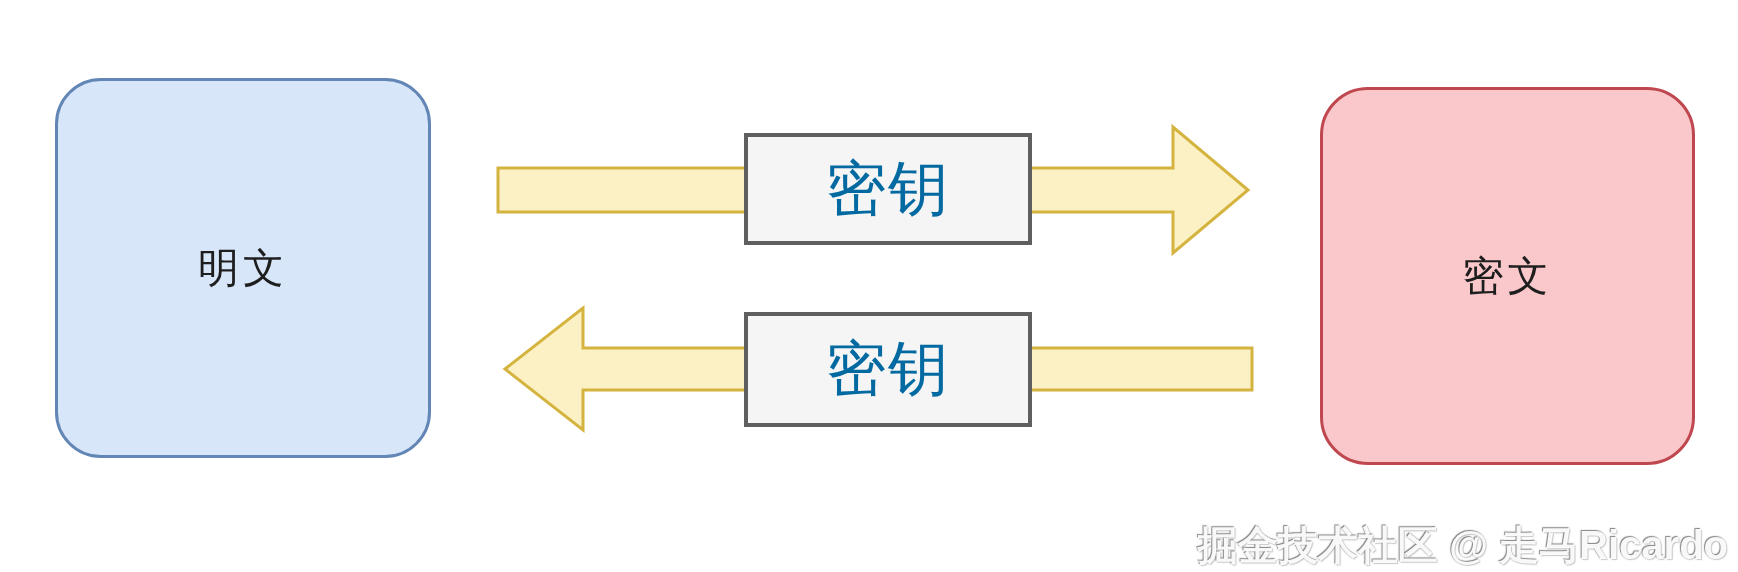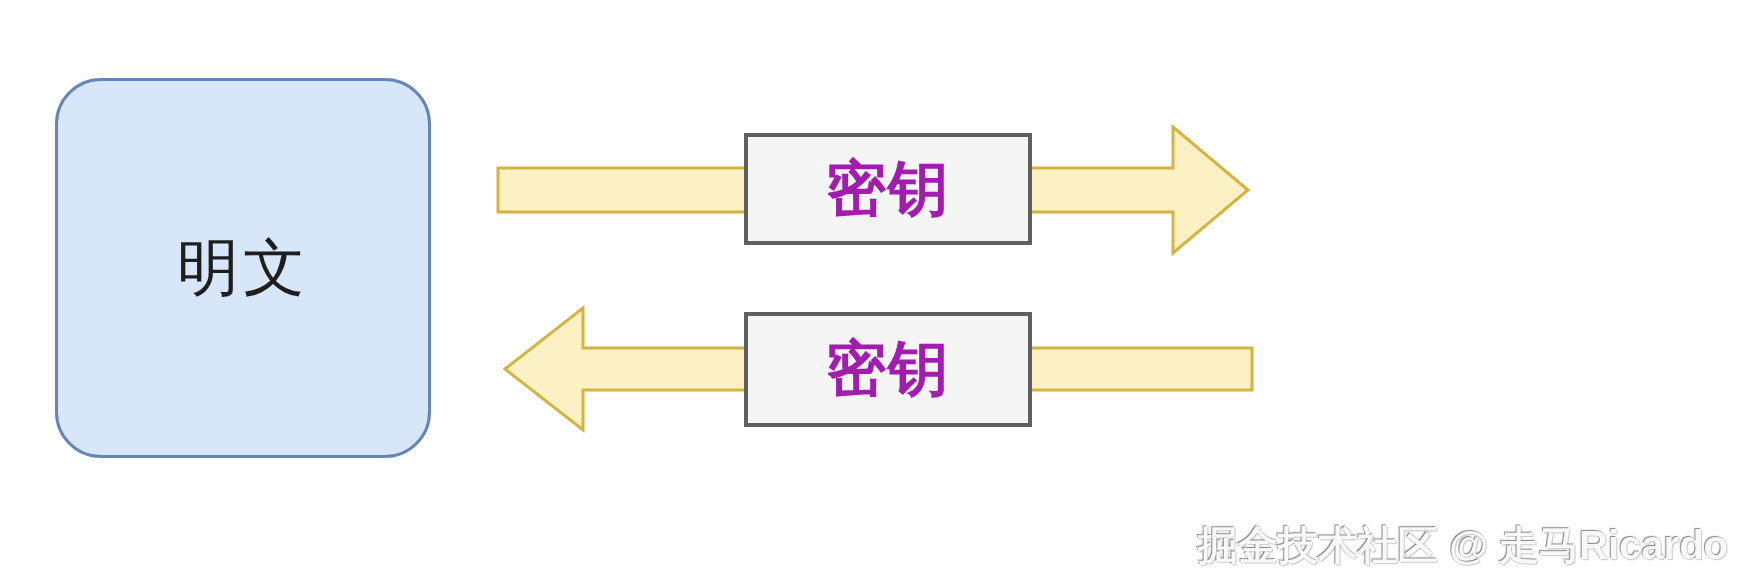--- a/index.html
+++ b/index.html
@@ -17,21 +17,21 @@
   .arrows-layer {
     position: absolute;
     left: 0; top: 0;
     width: 1738px; height: 572px;
   }
   .node-box {
     position: absolute;
     display: flex;
     align-items: center;
     justify-content: center;
-    font-size: 62px;
+    font-size: 41px;
     font-weight: 500;
     color: #1e1e1e;
     letter-spacing: 4px;
   }
   .plaintext-box {
     left: 55px; top: 78px;
     width: 376px; height: 380px;
     background: #D8E6FA;
     border: 3px solid #6286B5;
     border-radius: 46px;
@@ -46,22 +46,22 @@
   .key-box {
     position: absolute;
     left: 744px;
     width: 288px;
     background: #F5F5F5;
     border: 4px solid #5F5F5F;
     display: flex;
     align-items: center;
     justify-content: center;
     font-size: 60px;
-    font-weight: 700;
-    color: #a21caf;
+    font-weight: 400;
+    color: #0369a1;
     letter-spacing: 2px;
   }
   .key-box-top { top: 133px; height: 112px; }
   .key-box-bottom { top: 312px; height: 115px; }
   .watermark {
     position: absolute;
     right: 10px;
     top: 518px;
     font-size: 40px;
     font-weight: bold;
@@ -85,20 +85,23 @@
 
   <svg class="arrows-layer" viewBox="0 0 1738 572" xmlns="http://www.w3.org/2000/svg">
     <polygon class="flow-arrow" points="498,168 1173,168 1173,127 1248,190 1173,253 1173,212 498,212" fill="#FCF1C4" stroke="#D5B33F"></polygon>
     <polygon class="flow-arrow" points="505,369 583,308 583,348 1252,348 1252,390 583,390 583,430" fill="#FCF1C4" stroke="#D5B33F"></polygon>
   </svg>
 
   <div class="node-box plaintext-box">
     <span>明文</span>
   </div>
 
+  <div class="node-box ciphertext-box">
+    <span>密文</span>
+  </div>
 
   <div class="key-box key-box-top">
     <span>密钥</span>
   </div>
 
   <div class="key-box key-box-bottom">
     <span>密钥</span>
   </div>
 
   <div class="watermark">掘金技术社区 @ 走马Ricardo</div>

